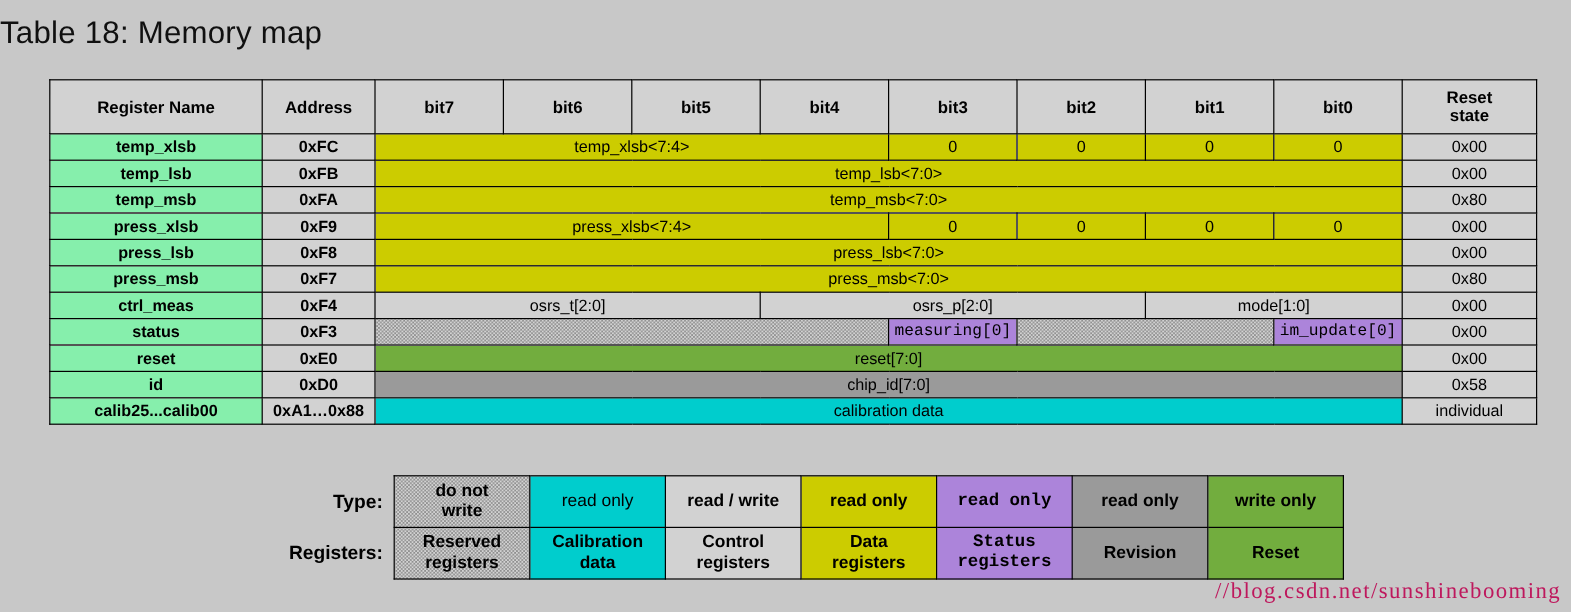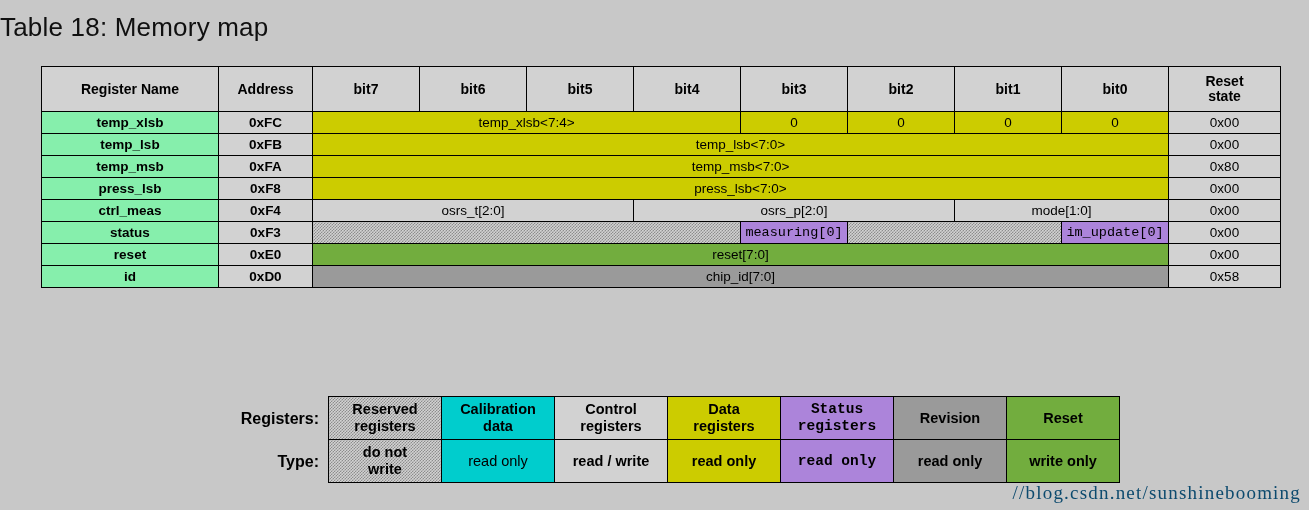--- a/index.html
+++ b/index.html
@@ -119,21 +119,21 @@
   table.legend td.plain { font-weight: normal; }
 
   
   .watermark {
     position: absolute;
     right: 8px;
     bottom: 6px;
     font-family: "Liberation Serif", serif;
     font-size: 19px;
     letter-spacing: 1.2px;
-    color: #0c4a6e;
+    color: #be185d;
     white-space: nowrap;
     pointer-events: none;
   }
 </style>
 </head>
 <body>
 
 <div class="title">Table 18: Memory map</div>
 
 <div class="table-wrap">
@@ -173,24 +173,40 @@
           <td class="c-data" colspan="8">temp_lsb&lt;7:0&gt;</td>
           <td class="reset">0x00</td>
         </tr>
         <tr>
           <td class="regname">temp_msb</td>
           <td class="addr">0xFA</td>
           <td class="c-data" colspan="8">temp_msb&lt;7:0&gt;</td>
           <td class="reset">0x80</td>
         </tr>
         <tr>
+          <td class="regname">press_xlsb</td>
+          <td class="addr">0xF9</td>
+          <td class="c-data" colspan="4">press_xlsb&lt;7:4&gt;</td>
+          <td class="c-data">0</td>
+          <td class="c-data">0</td>
+          <td class="c-data">0</td>
+          <td class="c-data">0</td>
+          <td class="reset">0x00</td>
+        </tr>
+        <tr>
           <td class="regname">press_lsb</td>
           <td class="addr">0xF8</td>
           <td class="c-data" colspan="8">press_lsb&lt;7:0&gt;</td>
           <td class="reset">0x00</td>
+        </tr>
+        <tr>
+          <td class="regname">press_msb</td>
+          <td class="addr">0xF7</td>
+          <td class="c-data" colspan="8">press_msb&lt;7:0&gt;</td>
+          <td class="reset">0x80</td>
         </tr>
         <tr>
           <td class="regname">ctrl_meas</td>
           <td class="addr">0xF4</td>
           <td class="c-ctrl" colspan="3">osrs_t[2:0]</td>
           <td class="c-ctrl" colspan="3">osrs_p[2:0]</td>
           <td class="c-ctrl" colspan="2">mode[1:0]</td>
           <td class="reset">0x00</td>
         </tr>
         <tr>
@@ -207,27 +223,58 @@
           <td class="addr">0xE0</td>
           <td class="c-reset" colspan="8">reset[7:0]</td>
           <td class="reset">0x00</td>
         </tr>
         <tr>
           <td class="regname">id</td>
           <td class="addr">0xD0</td>
           <td class="c-rev" colspan="8">chip_id[7:0]</td>
           <td class="reset">0x58</td>
         </tr>
+        <tr>
+          <td class="regname">calib25...calib00</td>
+          <td class="addr">0xA1…0x88</td>
+          <td class="c-calib" colspan="8">calibration data</td>
+          <td class="reset">individual</td>
+        </tr>
       </tbody>
   </table>
 </div>
 
 <div class="legend-wrap">
   <table class="legend">
     <tbody>
+      <tr id="legend-row-type">
+        <td class="rowlabel">Type:</td>
+      <td class="c-reserved">
+            <div>do not</div>
+            <div>write</div>
+          </td>
+          <td class="c-calib plain">
+            <div>read only</div>
+          </td>
+          <td class="c-ctrl">
+            <div>read / write</div>
+          </td>
+          <td class="c-data">
+            <div>read only</div>
+          </td>
+          <td class="c-status">
+            <div>read only</div>
+          </td>
+          <td class="c-rev">
+            <div>read only</div>
+          </td>
+          <td class="c-reset">
+            <div>write only</div>
+          </td>
+        </tr>
       <tr id="legend-row-registers">
         <td class="rowlabel">Registers:</td>
       <td class="c-reserved">
             <div>Reserved</div>
             <div>registers</div>
           </td>
           <td class="c-calib">
             <div>Calibration</div>
             <div>data</div>
           </td>
@@ -243,42 +290,17 @@
             <div>Status</div>
             <div>registers</div>
           </td>
           <td class="c-rev">
             <div>Revision</div>
           </td>
           <td class="c-reset">
             <div>Reset</div>
           </td>
         </tr>
-      <tr id="legend-row-type">
-        <td class="rowlabel">Type:</td>
-      <td class="c-reserved">
-            <div>do not</div>
-            <div>write</div>
-          </td>
-          <td class="c-calib plain">
-            <div>read only</div>
-          </td>
-          <td class="c-ctrl">
-            <div>read / write</div>
-          </td>
-          <td class="c-data">
-            <div>read only</div>
-          </td>
-          <td class="c-status">
-            <div>read only</div>
-          </td>
-          <td class="c-rev">
-            <div>read only</div>
-          </td>
-          <td class="c-reset">
-            <div>write only</div>
-          </td>
-        </tr>
     </tbody>
   </table>
 </div>
 
 <div class="watermark">//blog.csdn.net/sunshinebooming</div>
 
 </body></html>

